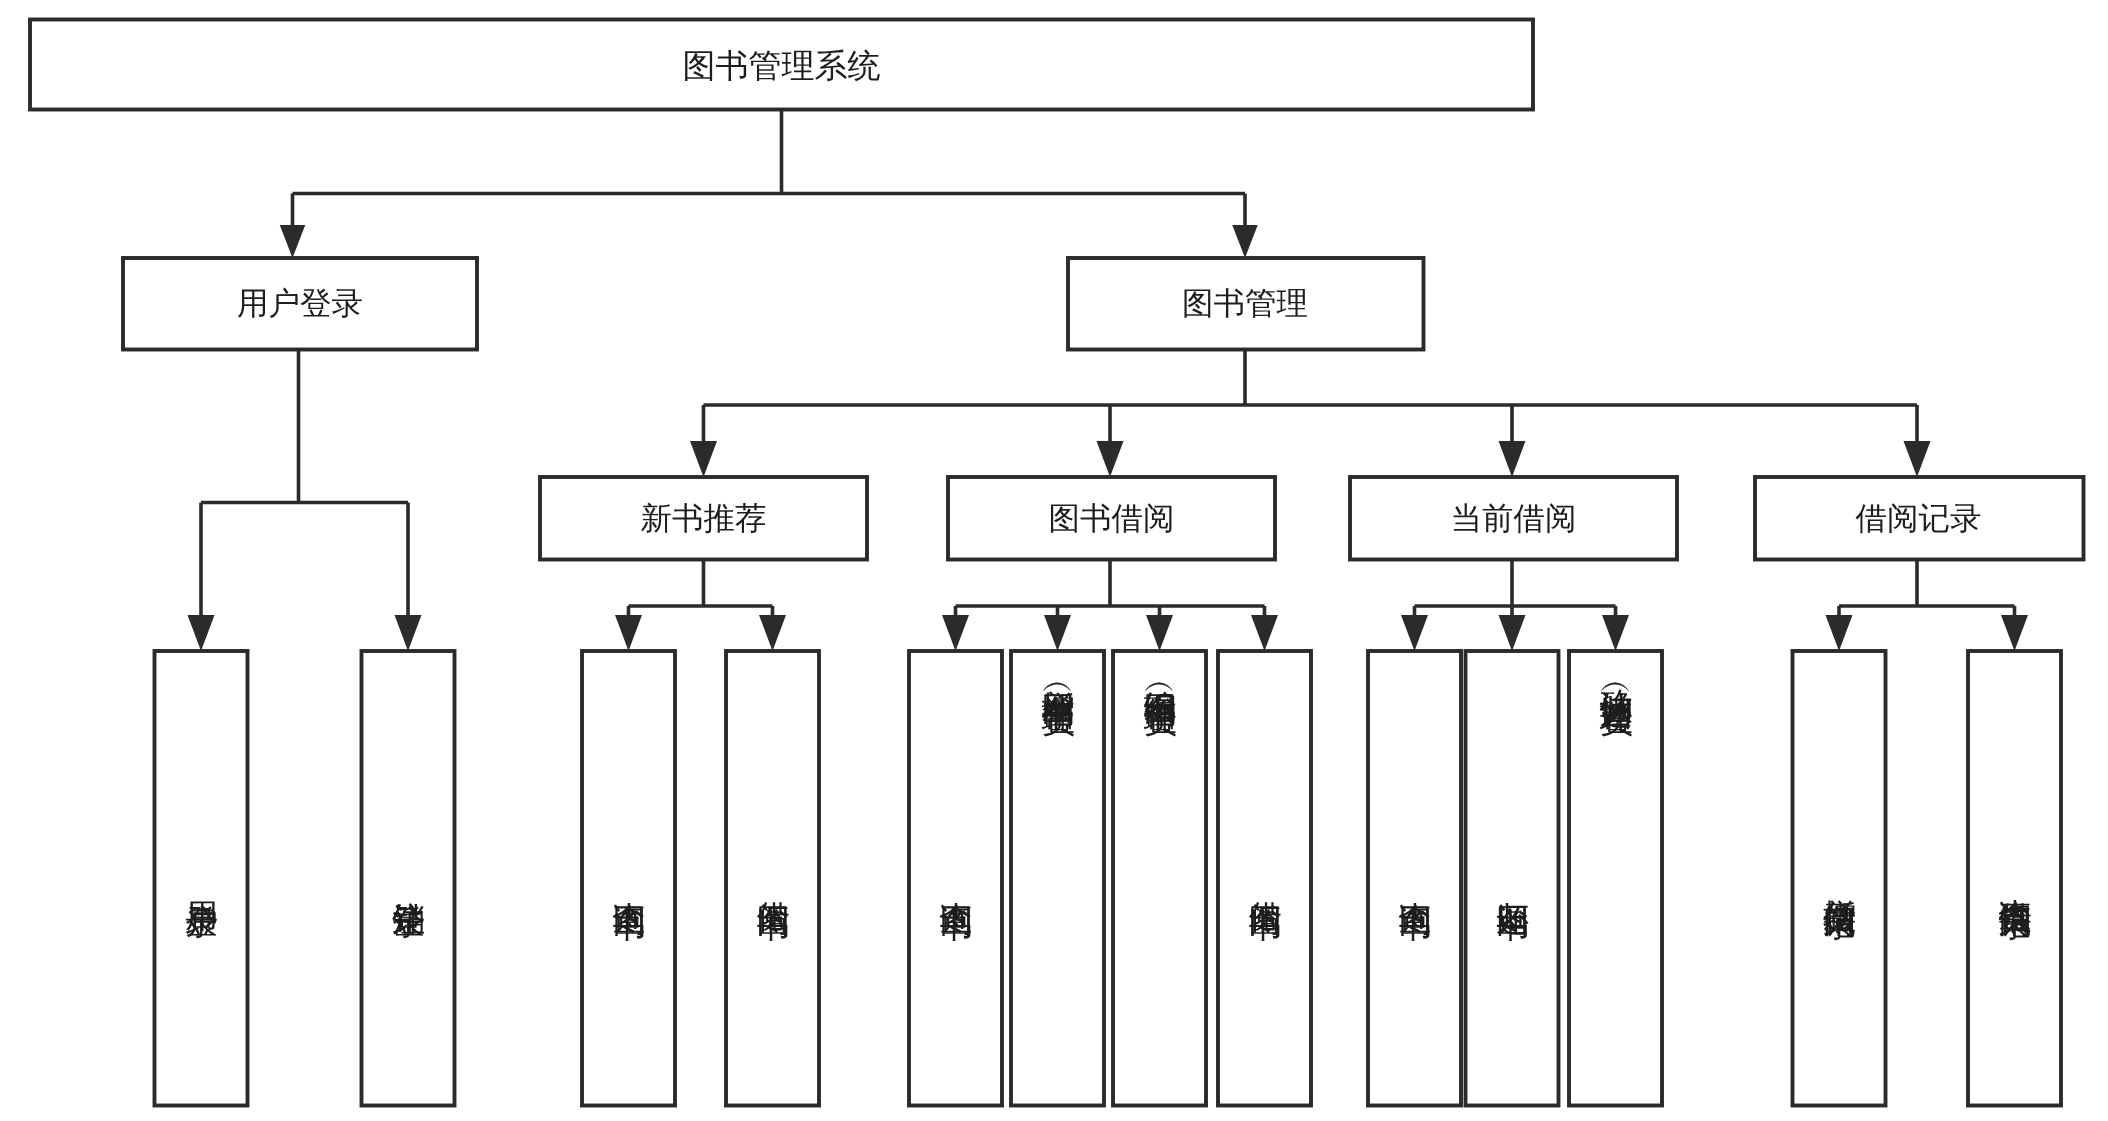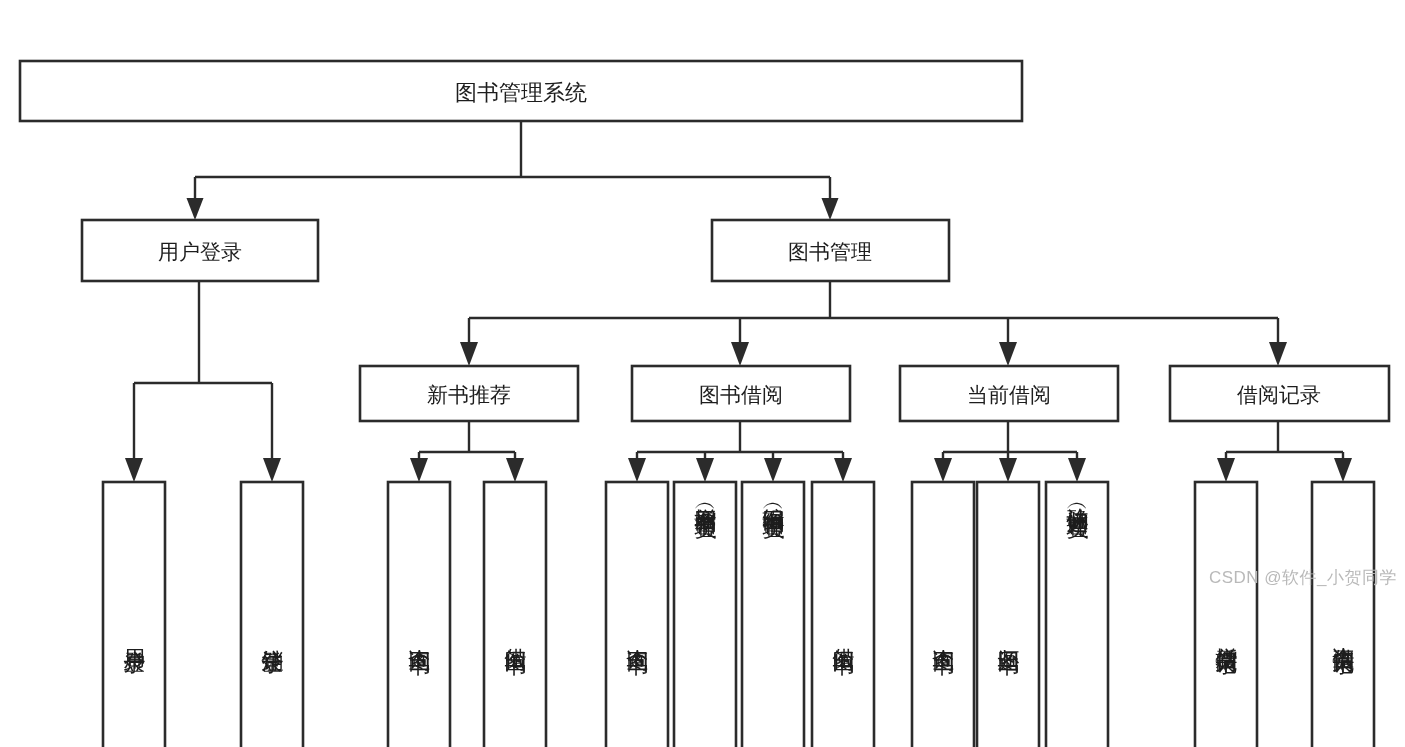--- a/index.html
+++ b/index.html
@@ -13,21 +13,20 @@
     font-family: "Liberation Sans", "DejaVu Sans", sans-serif;
     overflow: hidden;
     position: relative;
   }
   #diagram-root {
     position: absolute;
     left: 0;
     top: 0;
     width: 1405px;
     height: 547px;
-    margin-top: 48px;
   }
   svg.flow {
     display: block;
     width: 1405px;
     height: 747px;
   }
   .node-rect {
     fill: #ffffff;
     stroke: #2b2b2b;
     stroke-width: 2.6;
@@ -247,14 +246,13 @@
   </div>
 
   <div class="leaf-cell" style="left:1195px; top:434px; width:62px; height:303px;">
     <span class="leaf-label-v">新增借阅记录</span>
   </div>
 
   <div class="leaf-cell" style="left:1312px; top:434px; width:62px; height:303px;">
     <span class="leaf-label-v">查询借阅记录</span>
   </div>
 
-  <div id="watermark">CSDN @软件_小贺同学</div>
 </div>
 
 </body></html>

